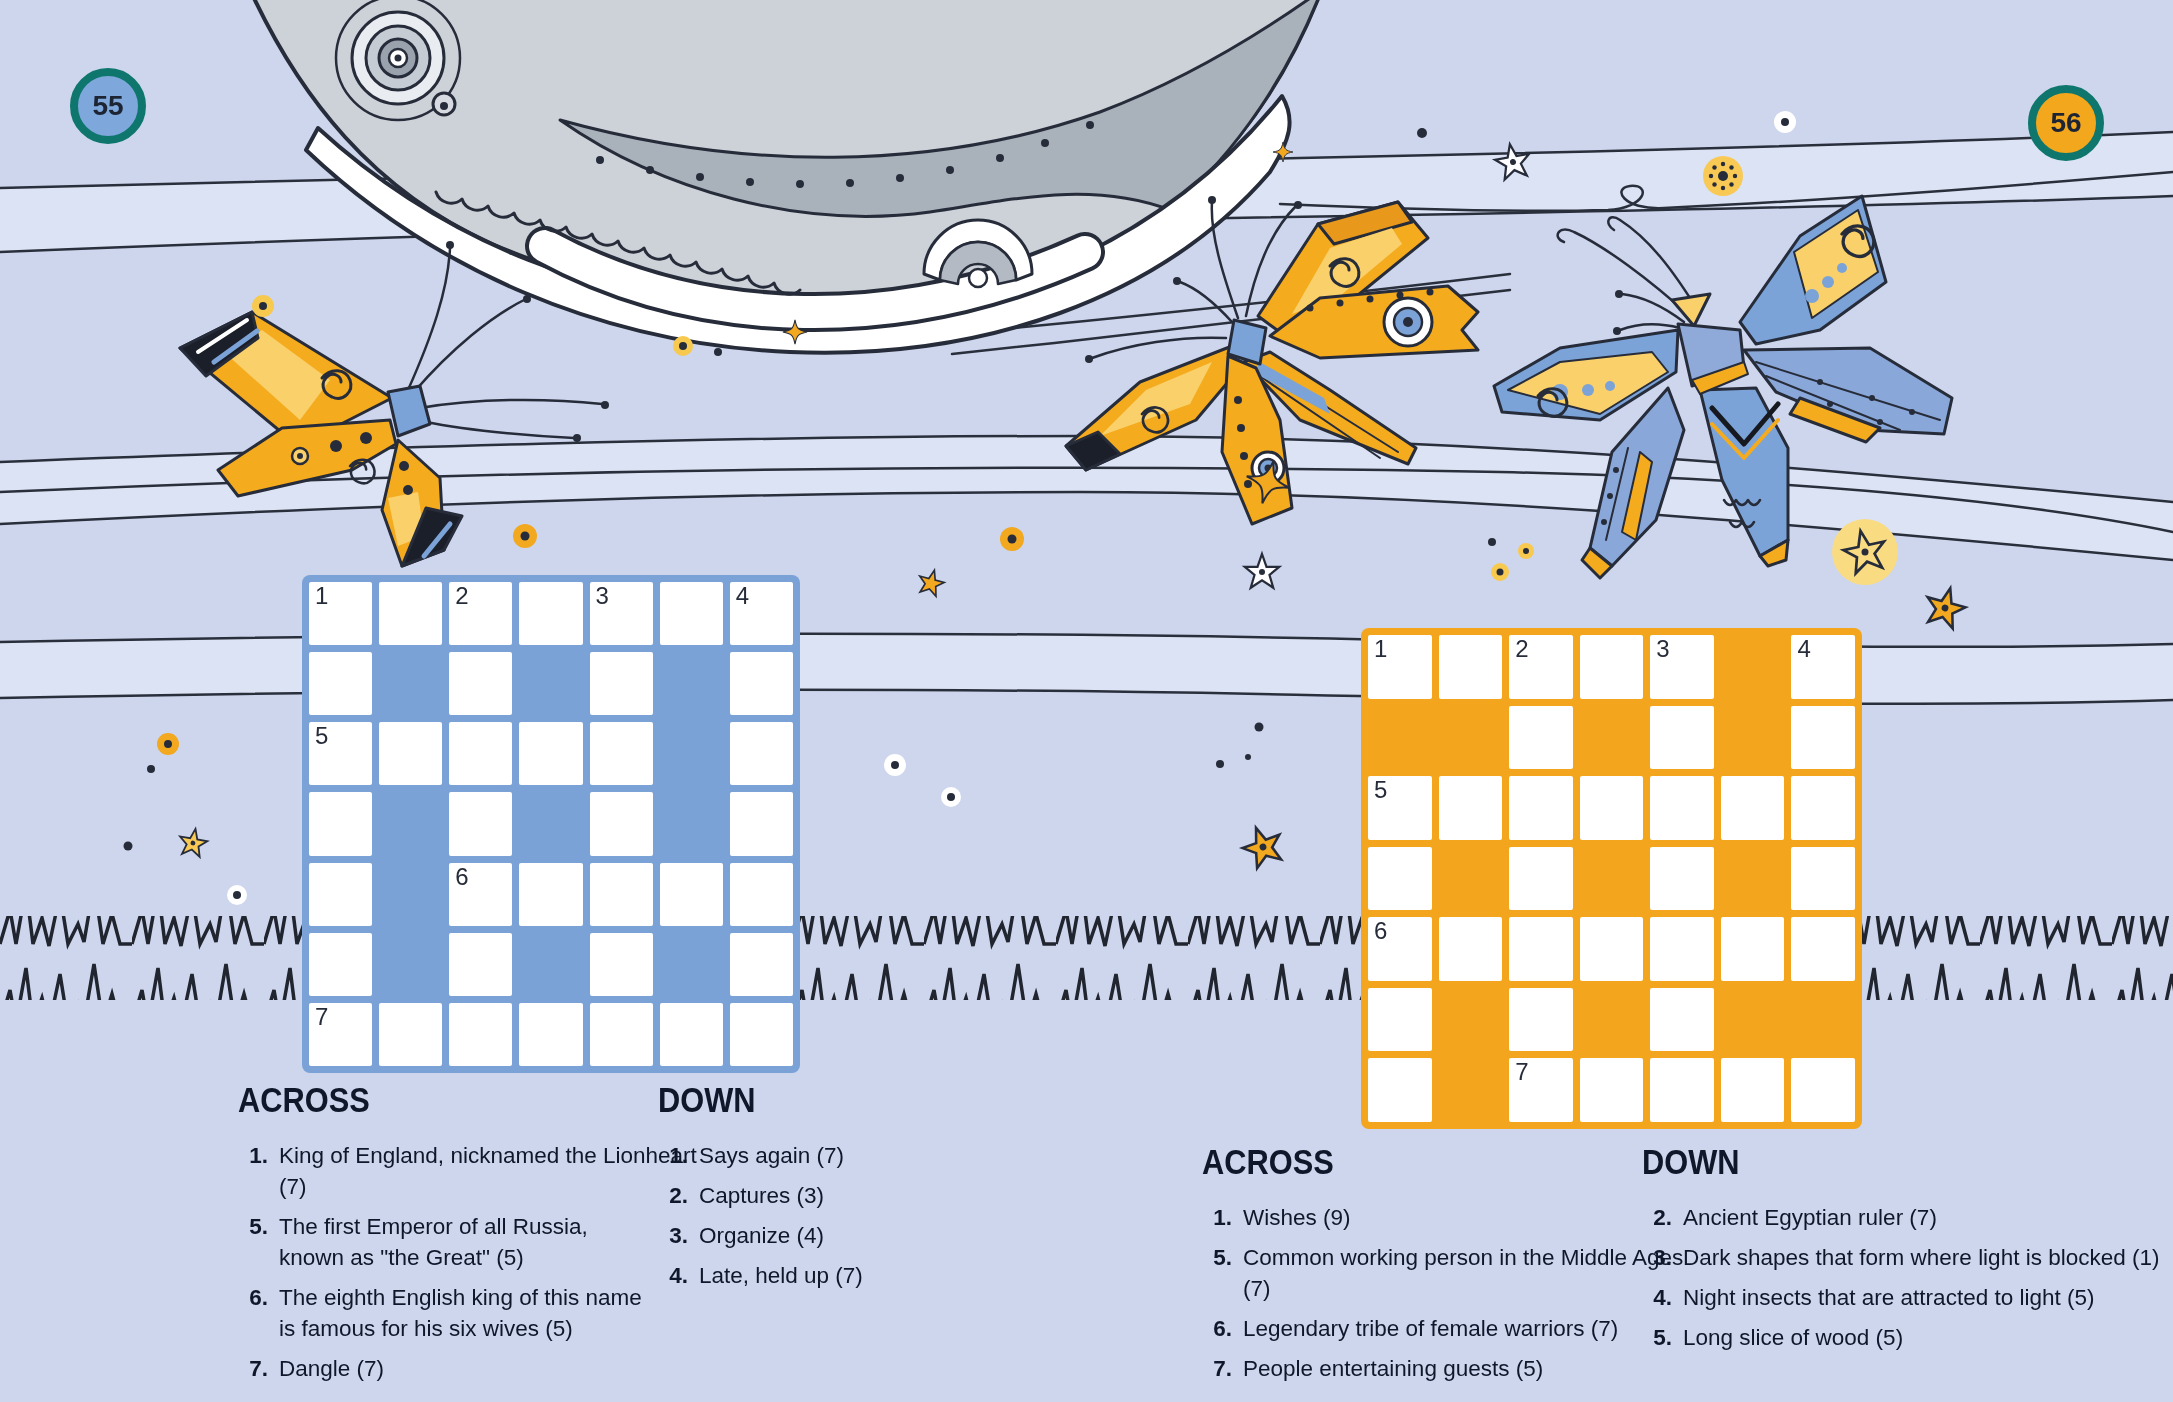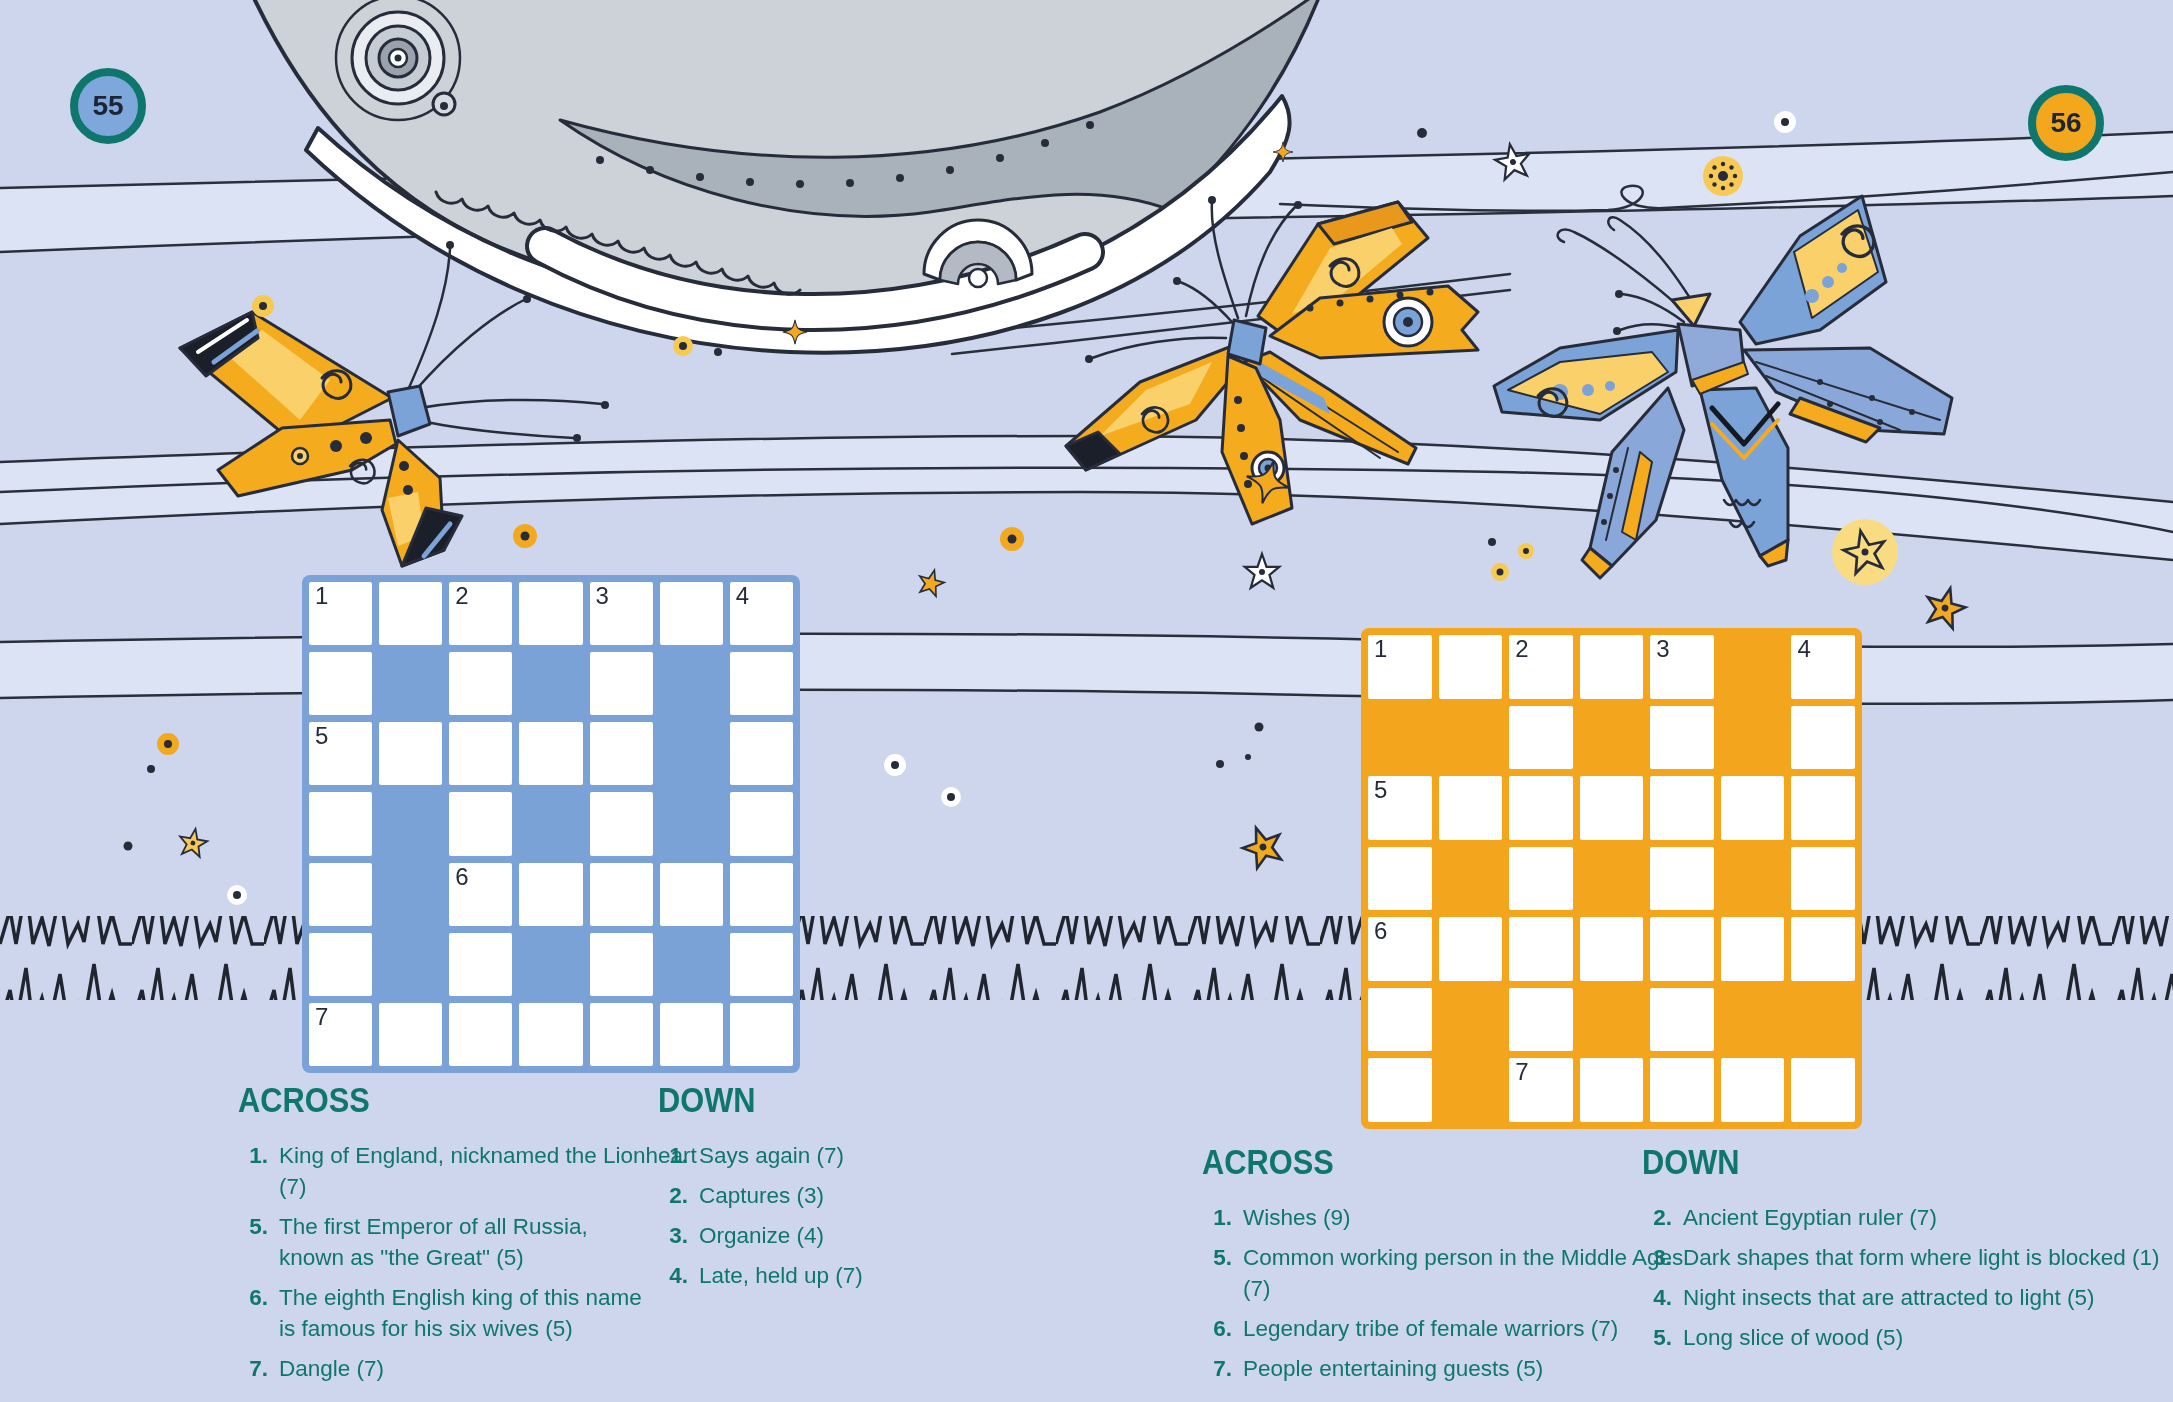--- a/index.html
+++ b/index.html
@@ -17,21 +17,21 @@
   .grid .cell{background:#ffffff;position:relative;border-radius:2px;}
   .grid .cell.blocked{background:transparent;}
   .grid .cellnum{position:absolute;top:1px;left:6px;font-size:24px;line-height:26px;color:#272c3a;}
   
   .pagenum{position:absolute;width:60px;height:60px;border-radius:50%;
     border:8px solid #0f766e;display:flex;align-items:center;justify-content:center;
     font-size:28px;font-weight:bold;color:#1d2434;}
   .p55{left:70px;top:68px;background:#7ea7db;}
   .p56{left:2028px;top:85px;background:#f3a71c;}
   
-  .clues{position:absolute;color:#0f766e;}
+  .clues{position:absolute;color:#0f172a;}
   .clues h3{margin:0 0 22px 0;font-size:35px;line-height:36px;font-weight:700;
     letter-spacing:0;transform:scaleX(.88);transform-origin:left center;}
   .cluelist{display:flex;flex-direction:column;gap:9px;}
   .clue{display:grid;grid-template-columns:30px 1fr;column-gap:11px;
     font-size:22.5px;line-height:31px;}
   .clue .n{font-weight:700;text-align:right;}
   .clue .t{white-space:pre-line;}
   .l-across{left:238px;top:1082px;width:470px;}
   .l-down{left:658px;top:1082px;width:340px;}
   .r-across{left:1202px;top:1144px;width:505px;}

